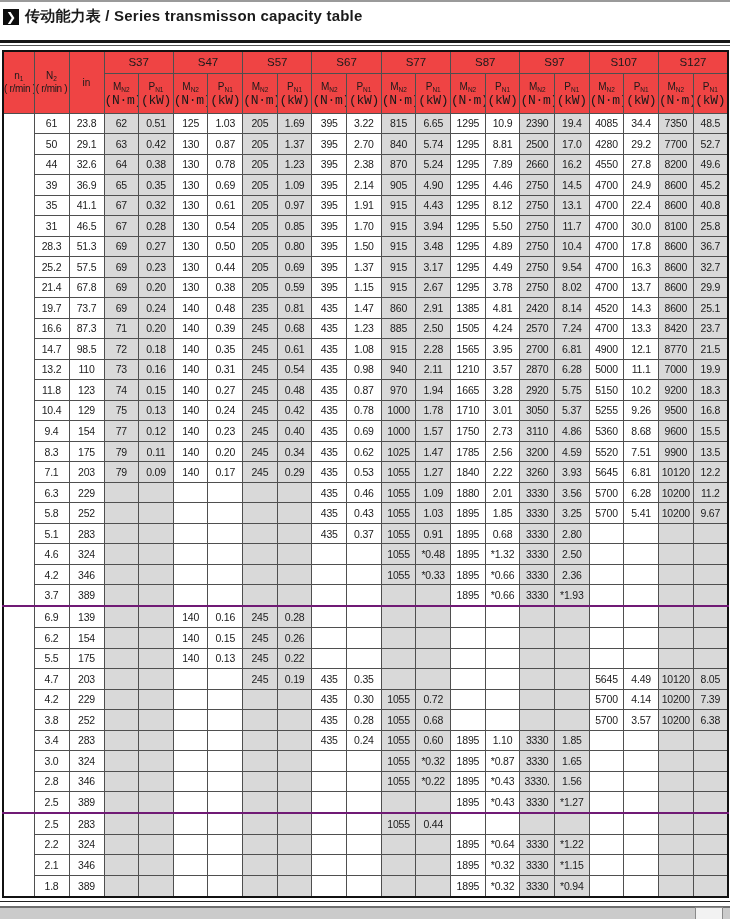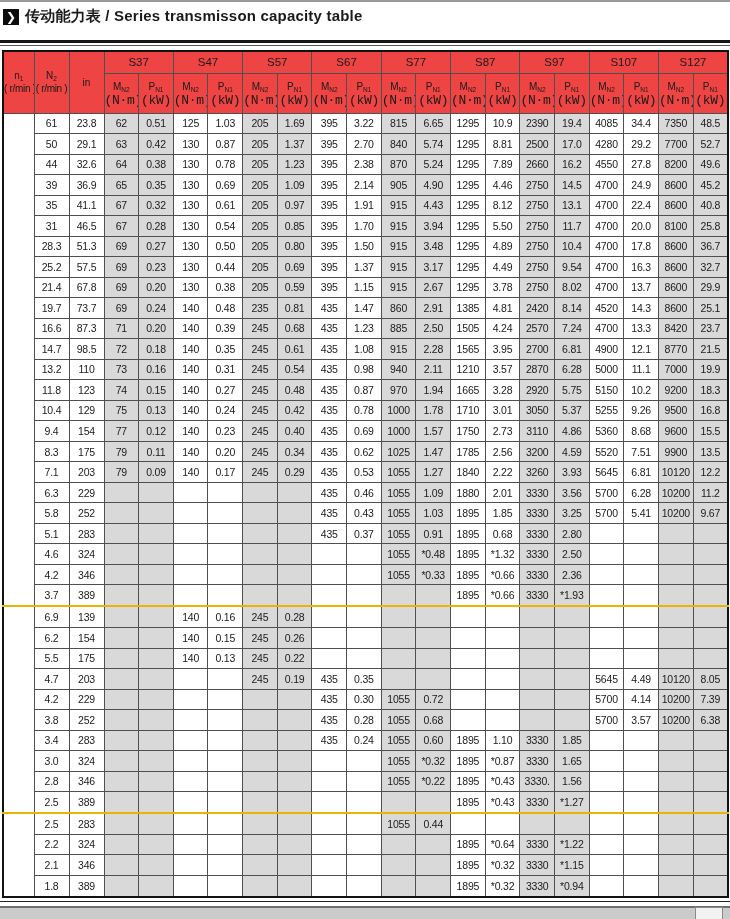--- a/index.html
+++ b/index.html
@@ -35,21 +35,21 @@
   table.cap thead tr.sub-row{height:40px;}
   .gh{font-size:11.5px;}
   .ch .sym{font-size:10px;line-height:11px;}
   .ch .unit{font-size:10px;line-height:10px;letter-spacing:-0.3px;}
   .sub .sym{font-size:10px;line-height:11px;}
   .sub .unit{font-size:13px;line-height:11px;letter-spacing:-0.3px;font-family:Liberation Mono, monospace;}
   sub{font-size:6.5px;vertical-align:-2px;}
   tbody td{font-size:10.5px;letter-spacing:-0.2px;}
   tbody td.g{background:#d9d9d9;}
   tbody td.nlabel{background:#ffffff;font-size:11px;padding-left:42px;}
-  tr.sec-start td{border-top:2px solid #eab308;margin-top:22px;}
+  tr.sec-start td{border-top:2px solid #701a75;margin-top:22px;}
 
   .bottom-rule{position:absolute;top:901px;left:0;width:730px;height:1px;background:#222222;}
   .band-rule{position:absolute;top:906px;left:0;width:730px;height:2px;background:#6e6e6e;}
   .page-band{position:absolute;top:908px;left:0;width:730px;height:11px;background:#cbcbcb;}
   .corner-box{
     position:absolute;right:7px;bottom:0;width:28px;height:12px;
     background:#f2f2f2;border:1px solid #8a8a8a;border-bottom:none;box-sizing:border-box;
   }
 </style>
 </head>
@@ -293,21 +293,21 @@
           <td class="g">0.85</td>
           <td>395</td>
           <td>1.70</td>
           <td class="g">915</td>
           <td class="g">3.94</td>
           <td>1295</td>
           <td>5.50</td>
           <td class="g">2750</td>
           <td class="g">11.7</td>
           <td>4700</td>
-          <td>20.0</td>
+          <td>30.0</td>
           <td class="g">8100</td>
           <td class="g">25.8</td>
         </tr>
         <tr>
           <td>28.3</td>
           <td>51.3</td>
           <td class="g">69</td>
           <td class="g">0.27</td>
           <td>130</td>
           <td>0.50</td>

